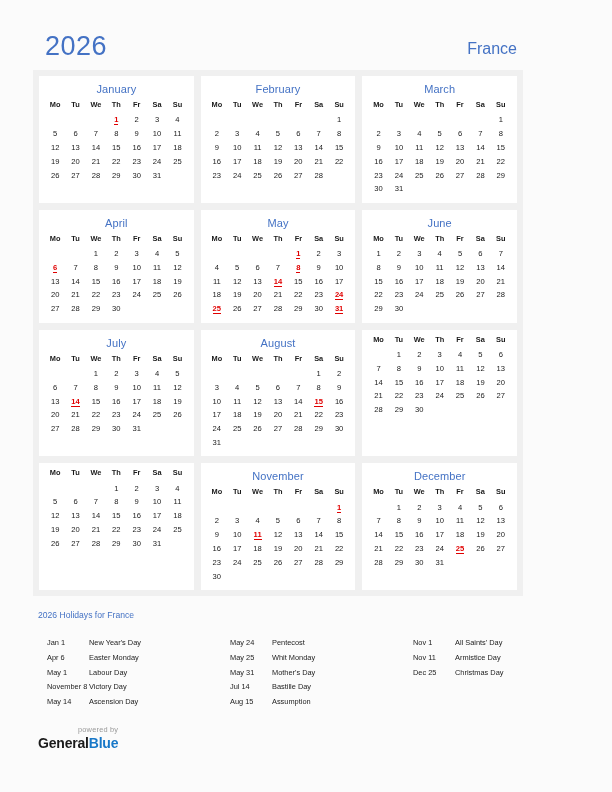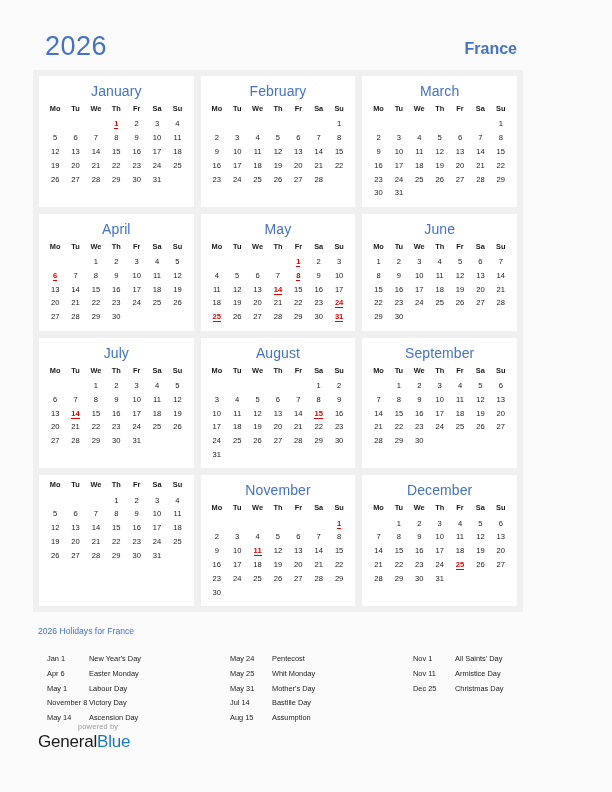--- a/index.html
+++ b/index.html
@@ -31,41 +31,41 @@
   .year-title {
     font-size: 27px;
     color: #4472c4;
     font-weight: 400;
     letter-spacing: .5px;
     line-height: 1;
   }
   .country-title {
     font-size: 16px;
     color: #4472c4;
-    font-weight: 700;
+    font-weight: 400;
     line-height: 1;
     padding-bottom: 3px;
   }
   
   .calendar-panel {
     background: #f0f0f0;
     padding: 6px;
     display: grid;
     grid-template-columns: repeat(3, 1fr);
     gap: 7px 7px;
   }
   .month-card {
     background: #ffffff;
     padding: 5px 6px 7px 6px;
     box-sizing: border-box;
   }
   .month-name {
     text-align: center;
     color: #4472c4;
-    font-size: 14px;
+    font-size: 11px;
     font-weight: 400;
     padding: 2px 0 5px 0;
     letter-spacing: .1px;
   }
   table.month-table {
     width: 100%;
     border-collapse: collapse;
     table-layout: fixed;
   }
   table.month-table th {
@@ -124,23 +124,24 @@
     bottom: 42px;
   }
   .powered-by {
     font-size: 7.4px;
     color: #999999;
     margin-bottom: 2px;
     letter-spacing: .2px;
     margin-left: 40px;
   }
   .brand {
-    font-size: 17px;
+    font-size: 14px;
     letter-spacing: -.2px;
     line-height: 1;
+    font-weight: bold;
   }
   .brand-general { color: #1a1a1a; }
   .brand-blue { color: #1878c8; }
 </style>
 </head>
 <body>
 
 <div class="page">
 
   <div class="header">
@@ -665,21 +666,20 @@
               <td class="empty">&nbsp;</td>
               <td class="empty">&nbsp;</td>
               <td class="empty">&nbsp;</td>
               <td class="empty">&nbsp;</td>
               <td class="empty">&nbsp;</td>
             </tr>
           </tbody>
         </table>
       </div>
       <div class="month-card">
-        <div class="month-name">September</div>
         <table class="month-table">
           <thead>
             <tr>
               <th>Mo</th>
               <th>Tu</th>
               <th>We</th>
               <th>Th</th>
               <th>Fr</th>
               <th>Sa</th>
               <th>Su</th>

